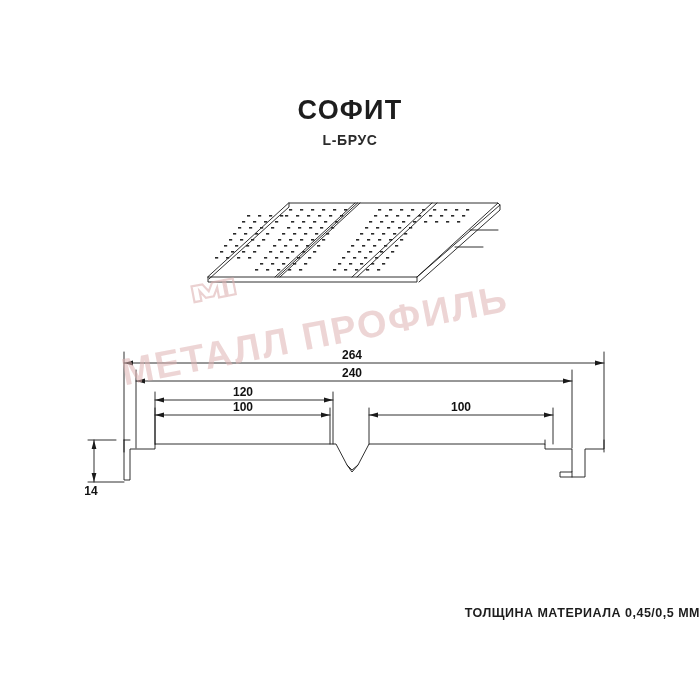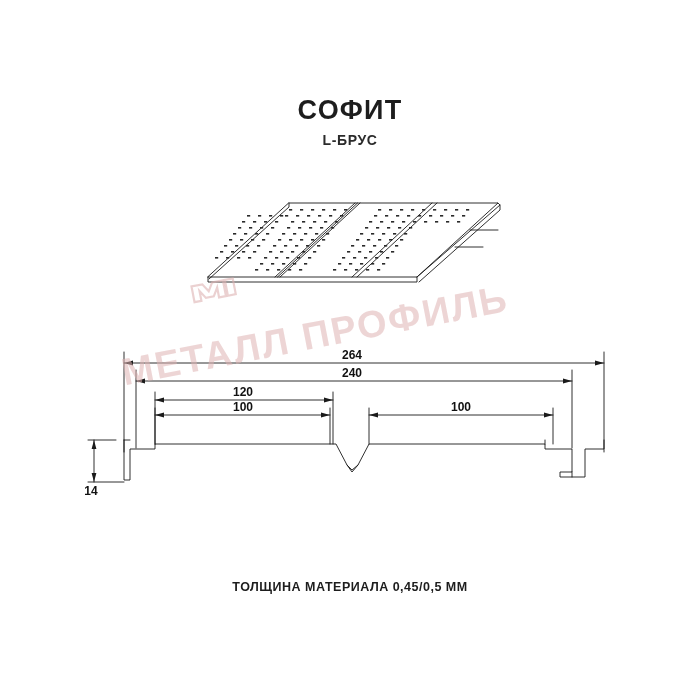--- a/index.html
+++ b/index.html
@@ -93,24 +93,24 @@
     left: 0;
     top: 336px;
     width: 700px;
     height: 190px;
     z-index: 2;
   }
 
   
   .thickness-note {
     position: absolute;
-    top: 580px;
-    left: 0;
-    width: 700px;
-    text-align: center;
+    top: 606px;
+    left: 0;
+    width: 700px;
+    text-align: right;
     font-size: 12.5px;
     font-weight: bold;
     letter-spacing: 0.5px;
     color: #1d1d1d;
   }
 
   .dim-label {
     font-family: "Liberation Sans", sans-serif;
     font-size: 12px;
     fill: #111111;

